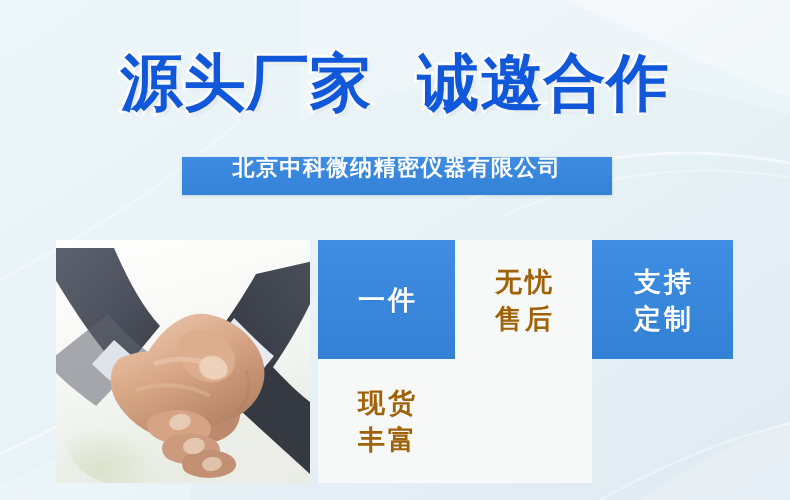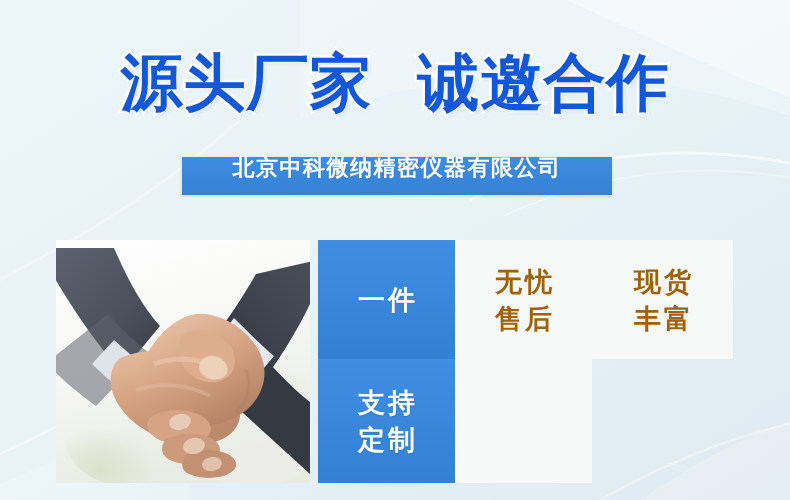--- a/index.html
+++ b/index.html
@@ -226,28 +226,28 @@
 
     <div class="cell blue">
       <span class="l1">一件</span>
     </div>
 
     <div class="cell light">
       <span class="l1">无忧</span>
       <span class="l2">售后</span>
     </div>
 
+    <div class="cell blue">
+      <span class="l1">支持</span>
+      <span class="l2">定制</span>
+    </div>
+
     <div class="cell light">
       <span class="l1">现货</span>
       <span class="l2">丰富</span>
     </div>
 
-    <div class="cell blue">
-      <span class="l1">支持</span>
-      <span class="l2">定制</span>
-    </div>
-
 
     <div class="cell light">
     </div>
 
   </div>
 </div>
 
 </body></html>

